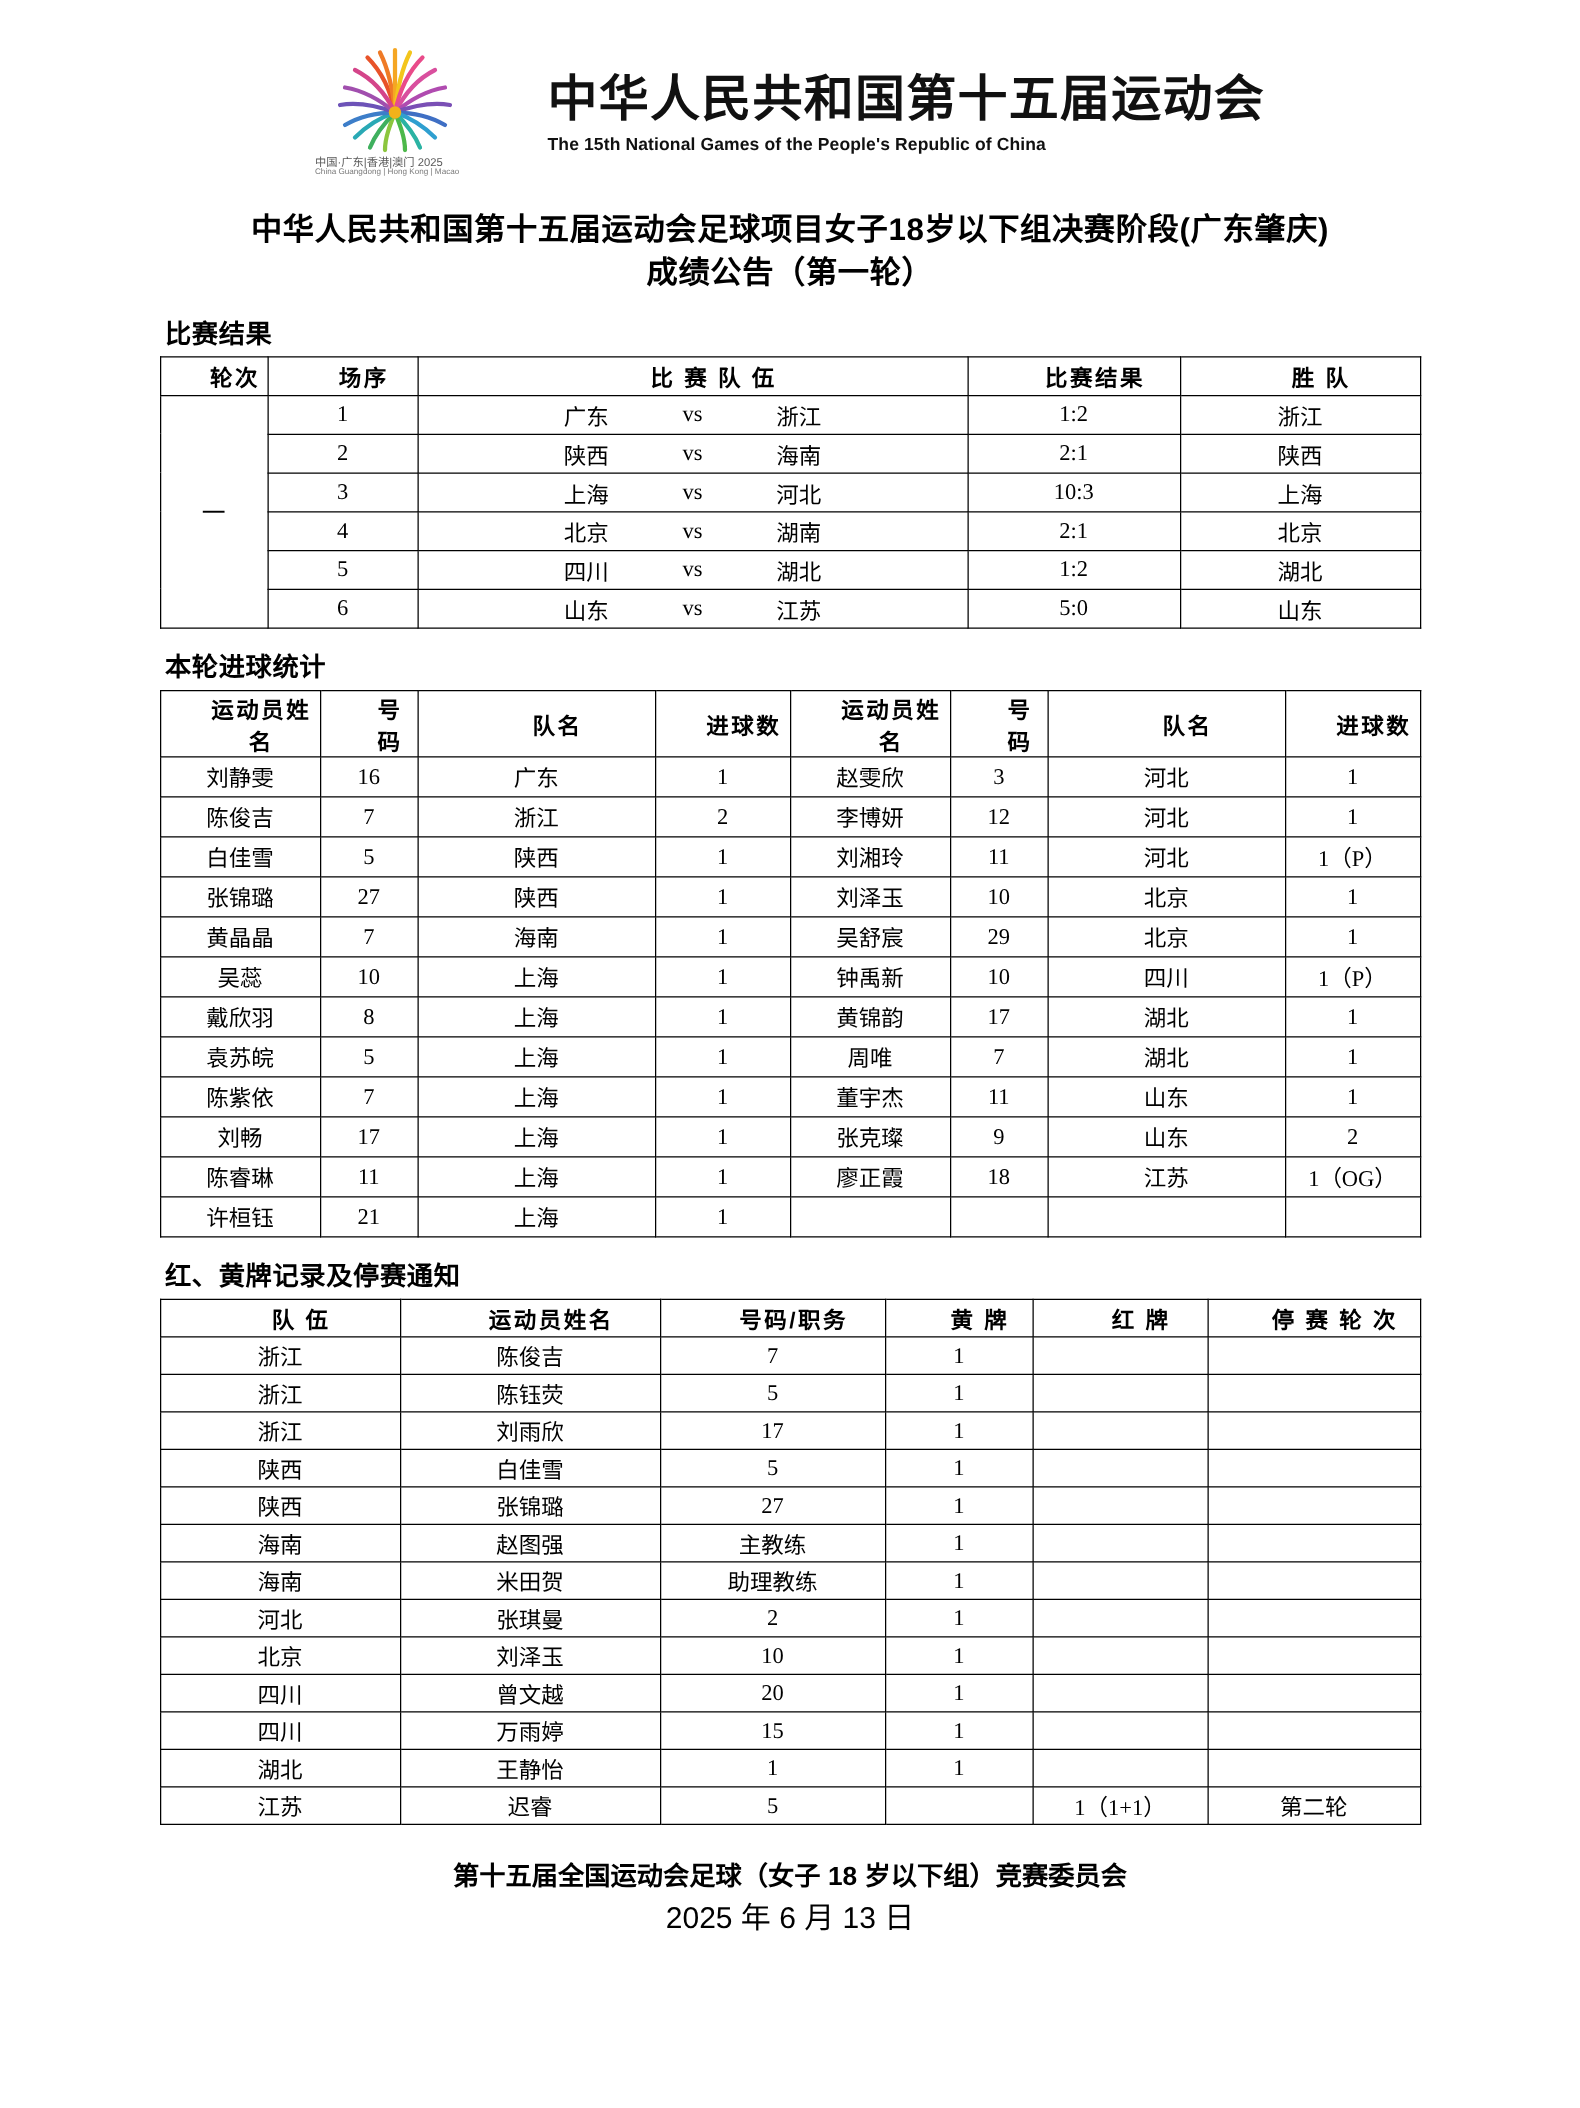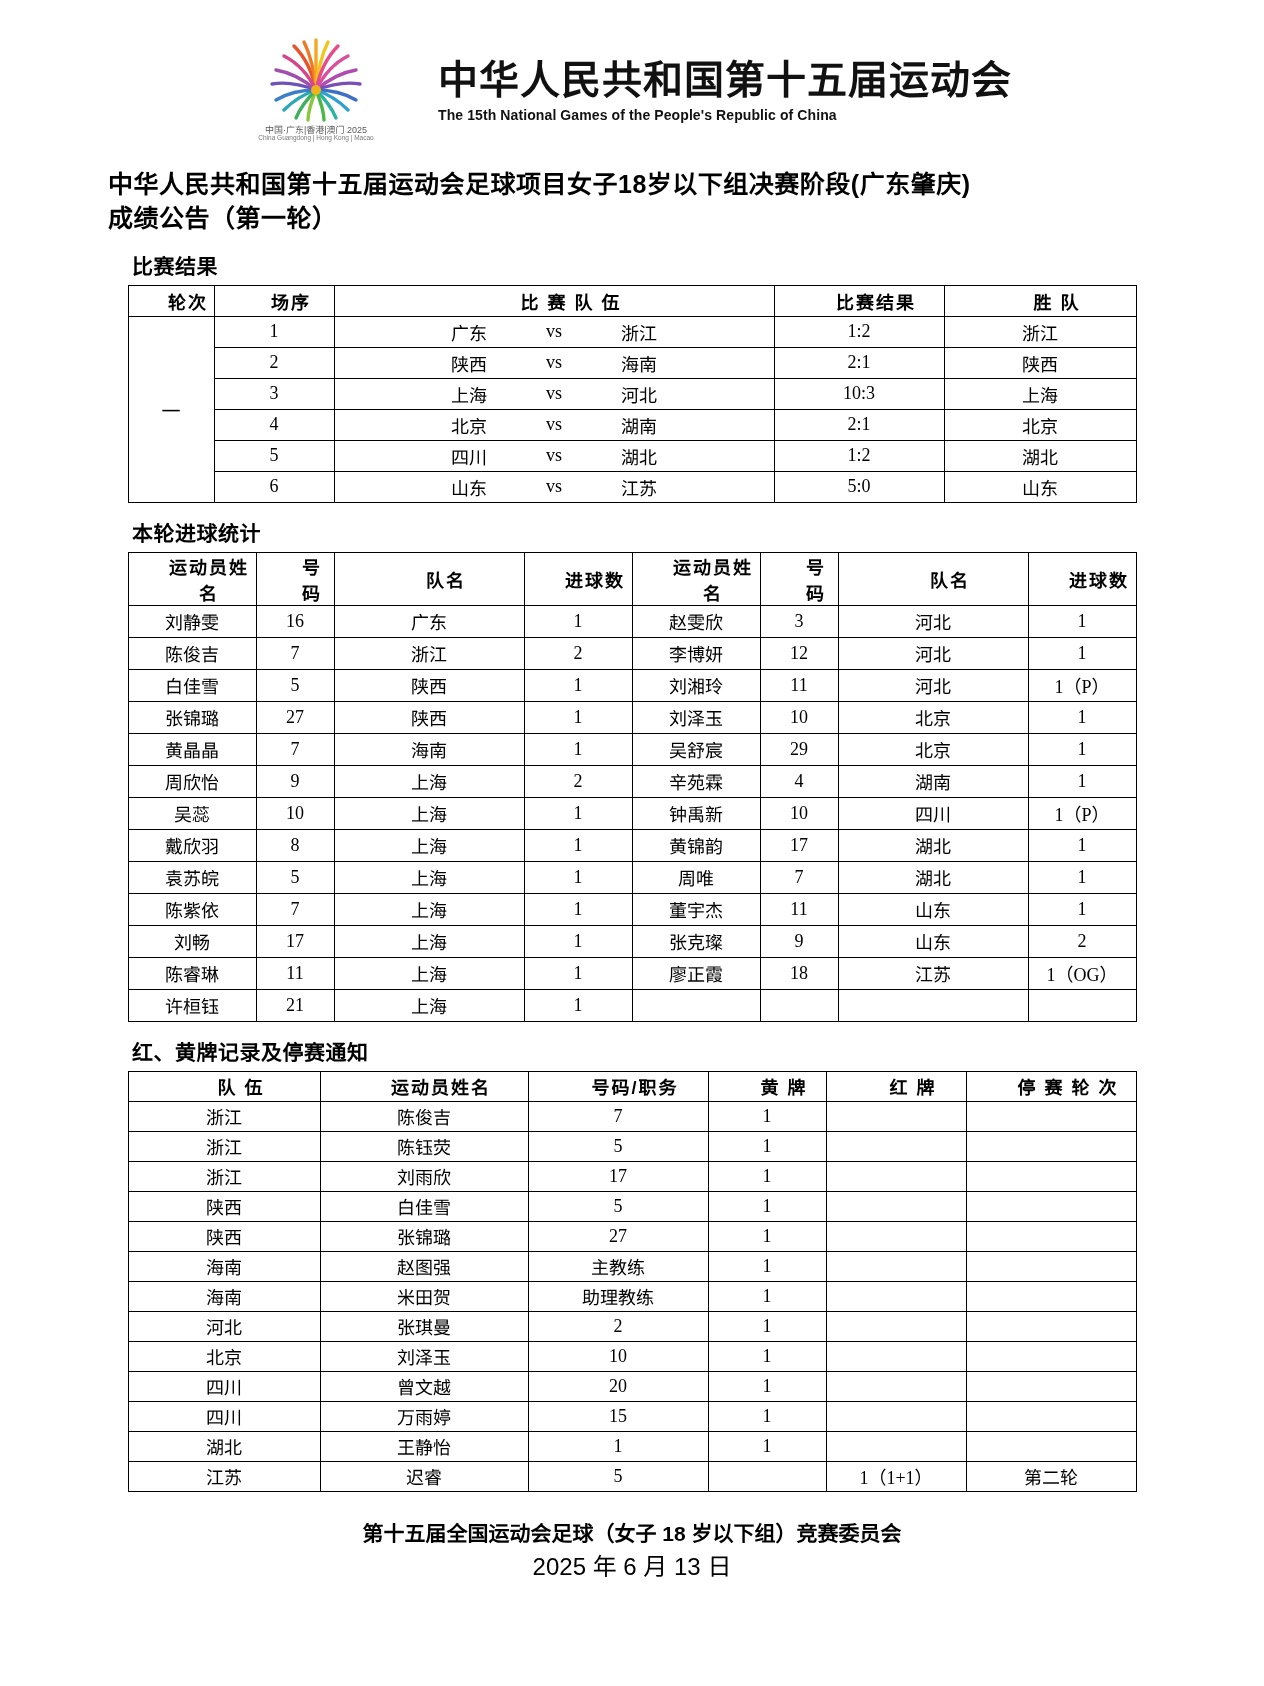--- a/index.html
+++ b/index.html
@@ -35,21 +35,20 @@
     height: 104px;
     position: relative;
     flex: none;
   }
   .emblem svg { display: block; }
   .emblem-caption {
     position: absolute;
     left: 0;
     bottom: 0;
     width: 128px;
-    text-align: center;
     line-height: 1.05;
   }
   .emblem-caption .l1 {
     font-family: "Liberation Sans", sans-serif;
     font-size: 9px;
     letter-spacing: 0px;
     color: #5a5a5a;
     display: block;
   }
   .emblem-caption .l2 {
@@ -71,21 +70,21 @@
     font-family: "Liberation Sans", sans-serif;
     font-weight: bold;
     font-size: 14px;
     letter-spacing: 0.1px;
     color: #111;
     margin-top: 2px;
   }
 
   
   .doc-title {
-    text-align: left;
+    text-align: center;
     font-family: "Liberation Sans", sans-serif;
     font-weight: bold;
     font-size: 25px;
     letter-spacing: 0.5px;
     margin-top: 26px;
     line-height: 1.35;
   }
   .doc-title .line2 { display: block; }
 
   
@@ -383,30 +382,20 @@
           <td>黄晶晶</td>
           <td>7</td>
           <td>海南</td>
           <td>1</td>
           <td>吴舒宸</td>
           <td>29</td>
           <td>北京</td>
           <td>1</td>
         </tr>
         <tr>
-          <td>周欣怡</td>
-          <td>9</td>
-          <td>上海</td>
-          <td>2</td>
-          <td>辛苑霖</td>
-          <td>4</td>
-          <td>湖南</td>
-          <td>1</td>
-        </tr>
-        <tr>
           <td>吴蕊</td>
           <td>10</td>
           <td>上海</td>
           <td>1</td>
           <td>钟禹新</td>
           <td>10</td>
           <td>四川</td>
           <td>1（P）</td>
         </tr>
         <tr>

